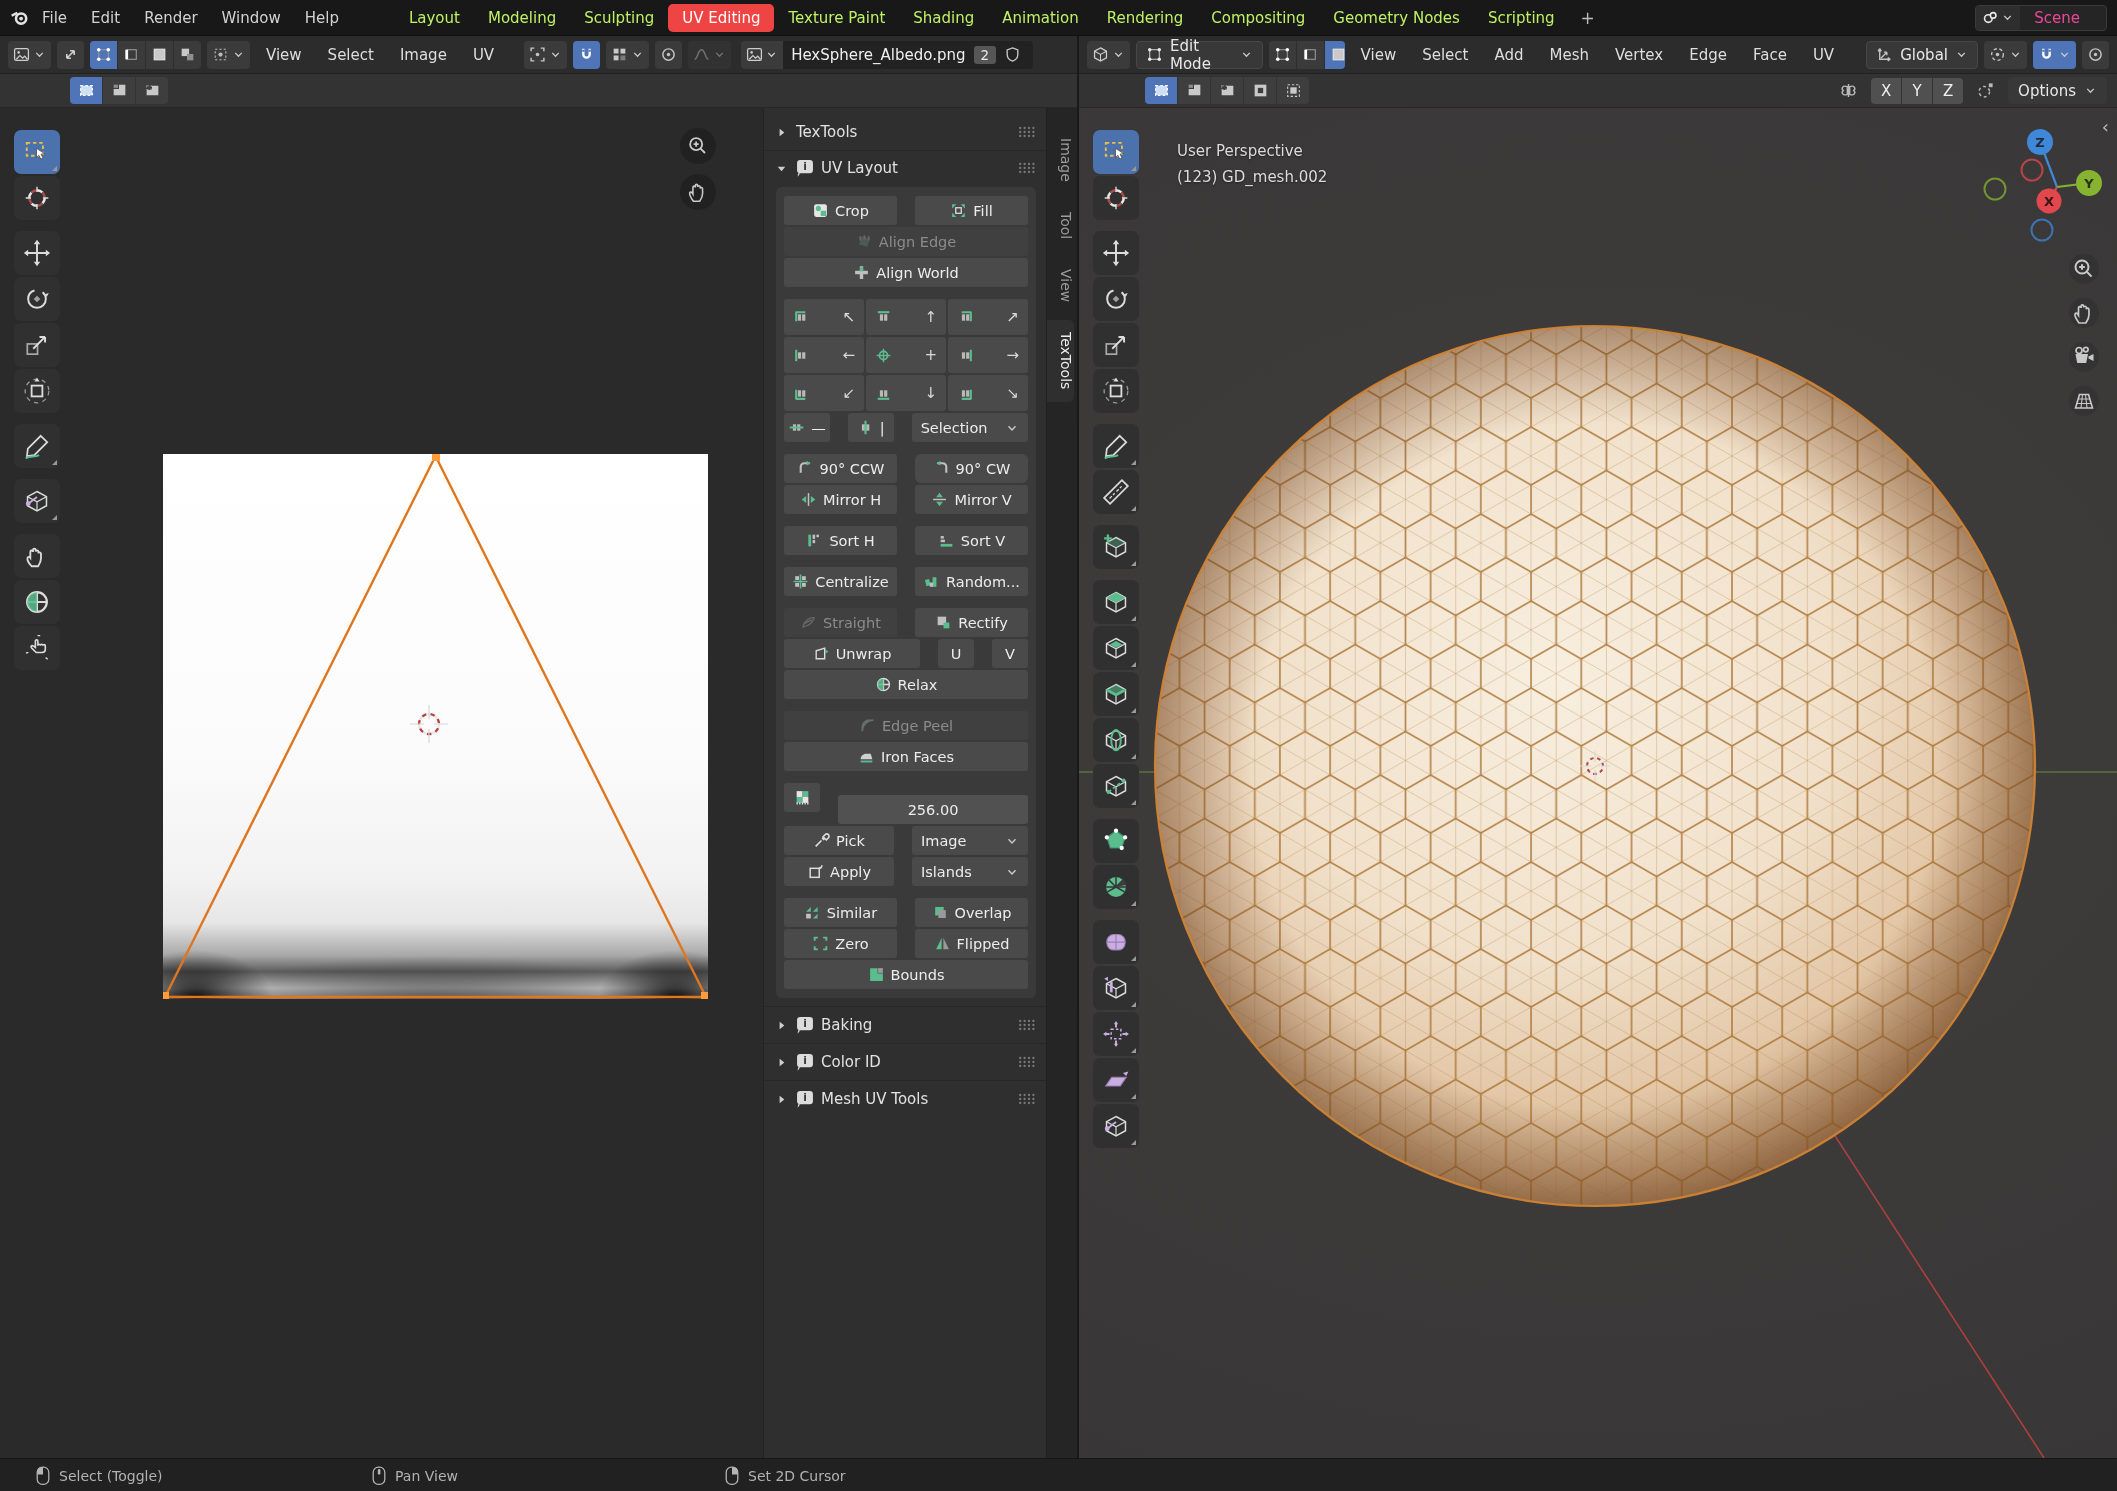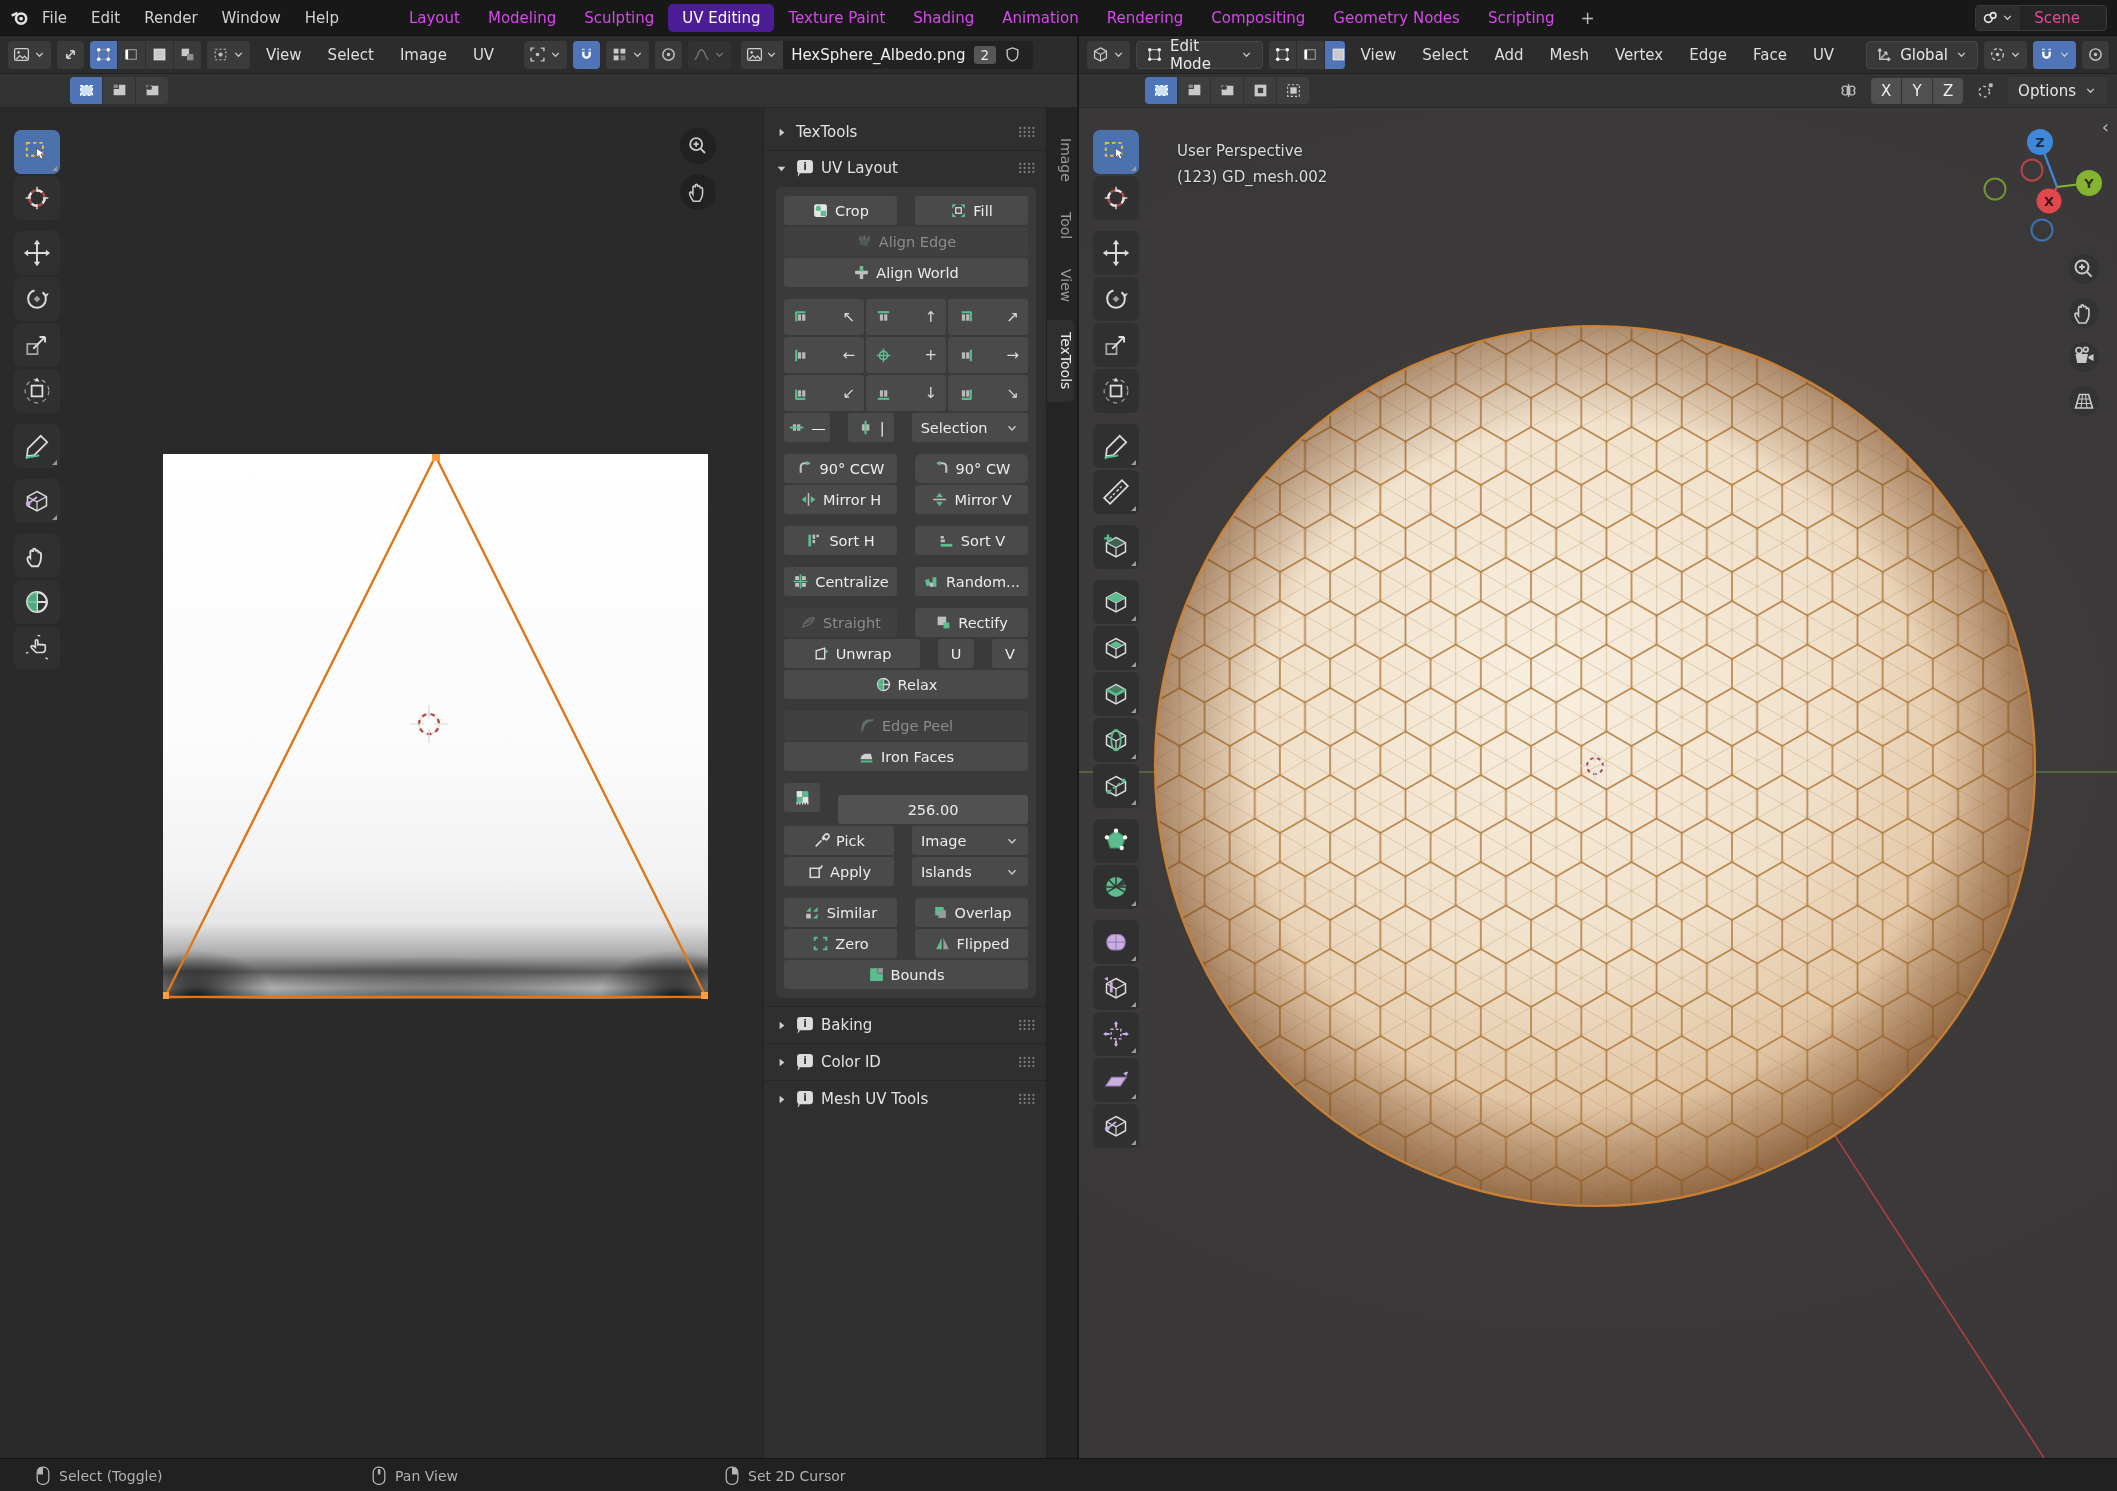--- a/index.html
+++ b/index.html
@@ -6,22 +6,22 @@
   html,body { width:2117px; height:1491px; }
   body { position:relative; overflow:hidden; background:#1d1d1d;
          font-family:"DejaVu Sans","Liberation Sans",sans-serif; color:#d8d8d8; font-size:15px; }
   svg { display:block; flex:none; }
 
   
   #topbar { position:absolute; left:0; top:0; width:2117px; height:36px; background:#181818;
             display:flex; align-items:center; padding:0 10px; border-bottom:1px solid #101010; }
   .tb-menu { padding:0 12px; color:#d2d2d2; height:100%; display:flex; align-items:center; cursor:default; }
   #ws-tabs { display:flex; align-items:center; margin-left:44px; height:100%; }
-  .ws-tab { padding:5px 14px; color:#d946ef; border-radius:5px; }
-  .ws-tab.active { background:#4c1d95; color:#ffffff; }
+  .ws-tab { padding:5px 14px; color:#bef264; border-radius:5px; }
+  .ws-tab.active { background:#ef4444; color:#ffffff; }
   .ws-add { color:#bdbdbd; padding:0 12px; font-size:17px; }
   #scene-widget { margin-left:auto; display:flex; align-items:center; height:26px; background:#252525;
                   border:1px solid #3a3a3a; border-radius:4px; overflow:hidden; }
   #scene-widget .sw-ic { display:flex; align-items:center; padding:0 6px; height:100%; background:#2e2e2e; gap:2px; }
   #scene-widget .sw-label { padding:0 26px 0 14px; color:#ec4899; }
 
   
   .ed-header { position:absolute; height:38px; background:#2c2c2c; border-bottom:1px solid #212121;
                display:flex; align-items:center; gap:6px; padding:0 8px; }
   #uv-header { left:0; top:36px; width:1077px; }

